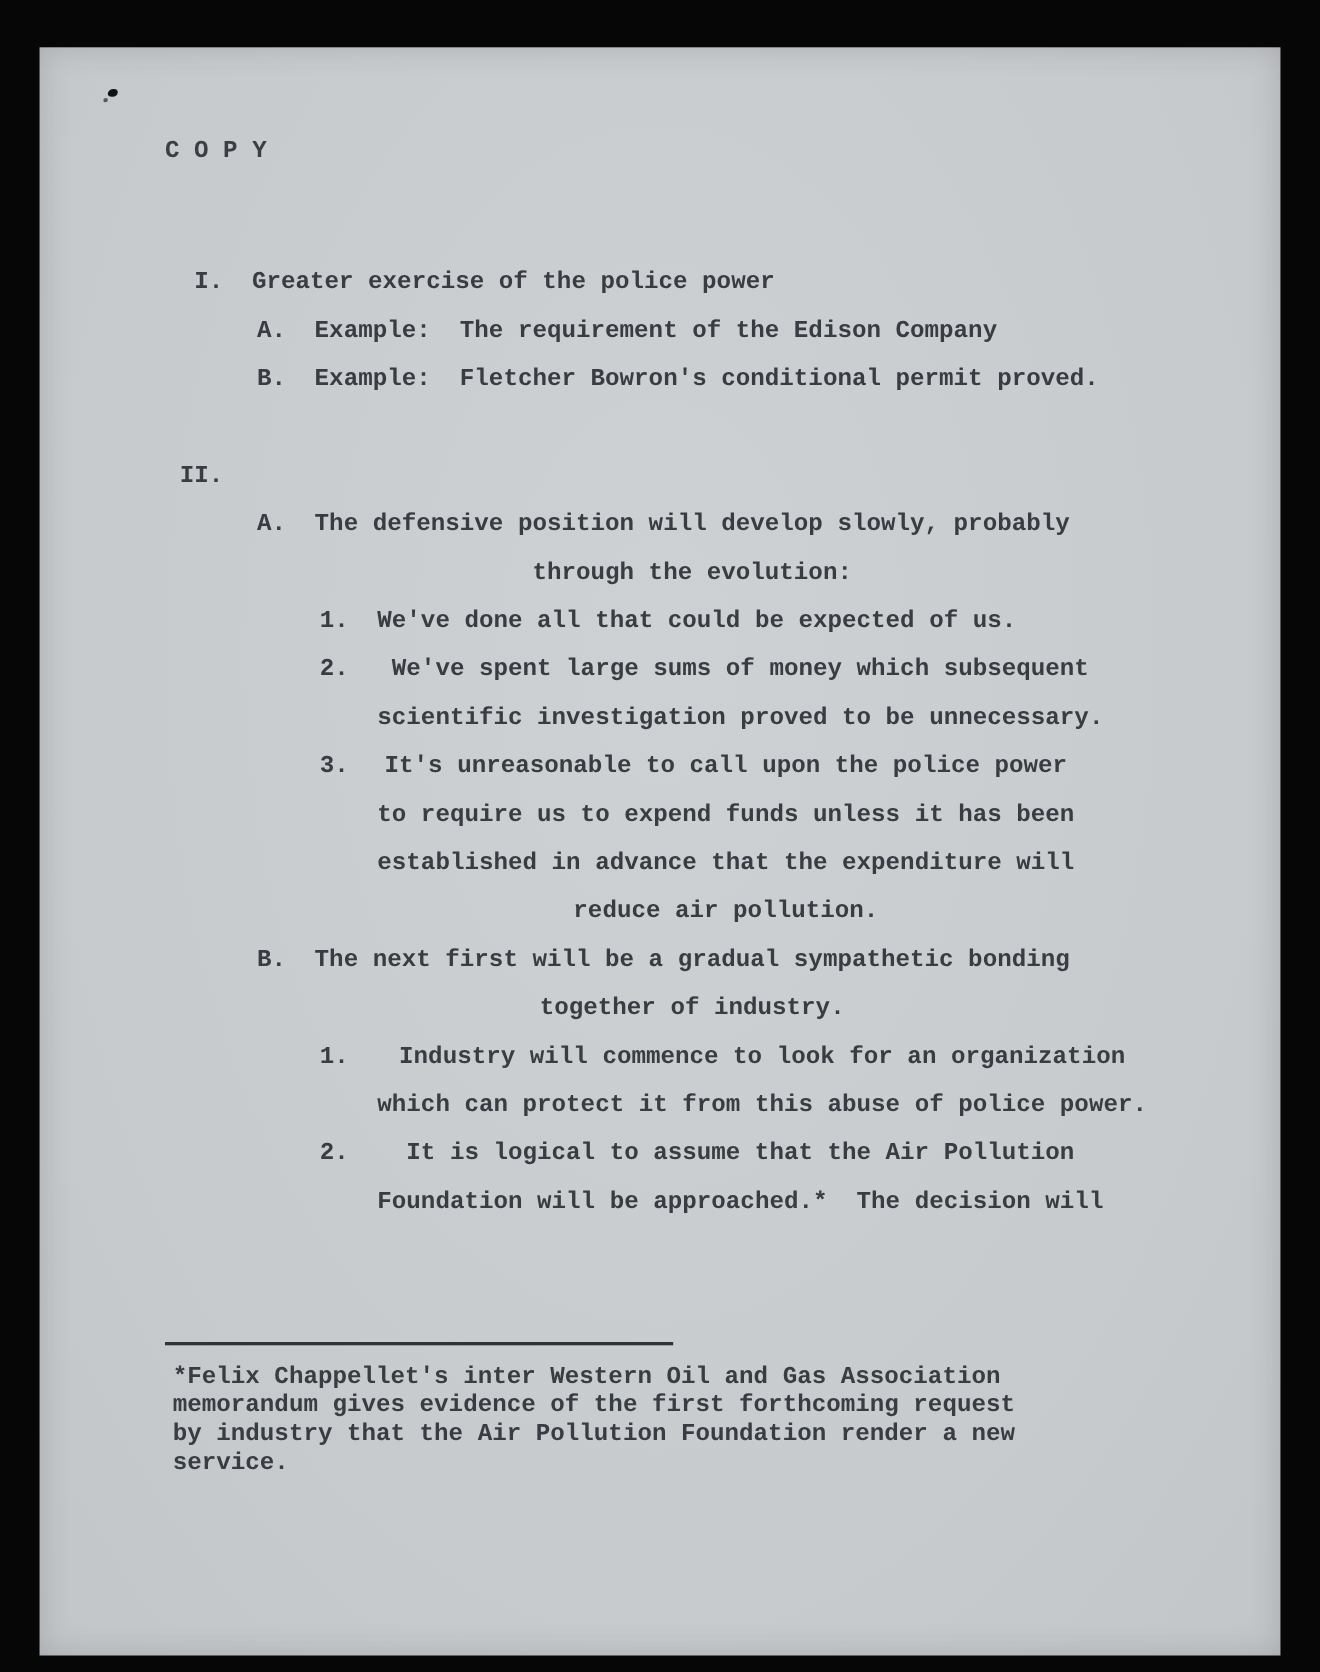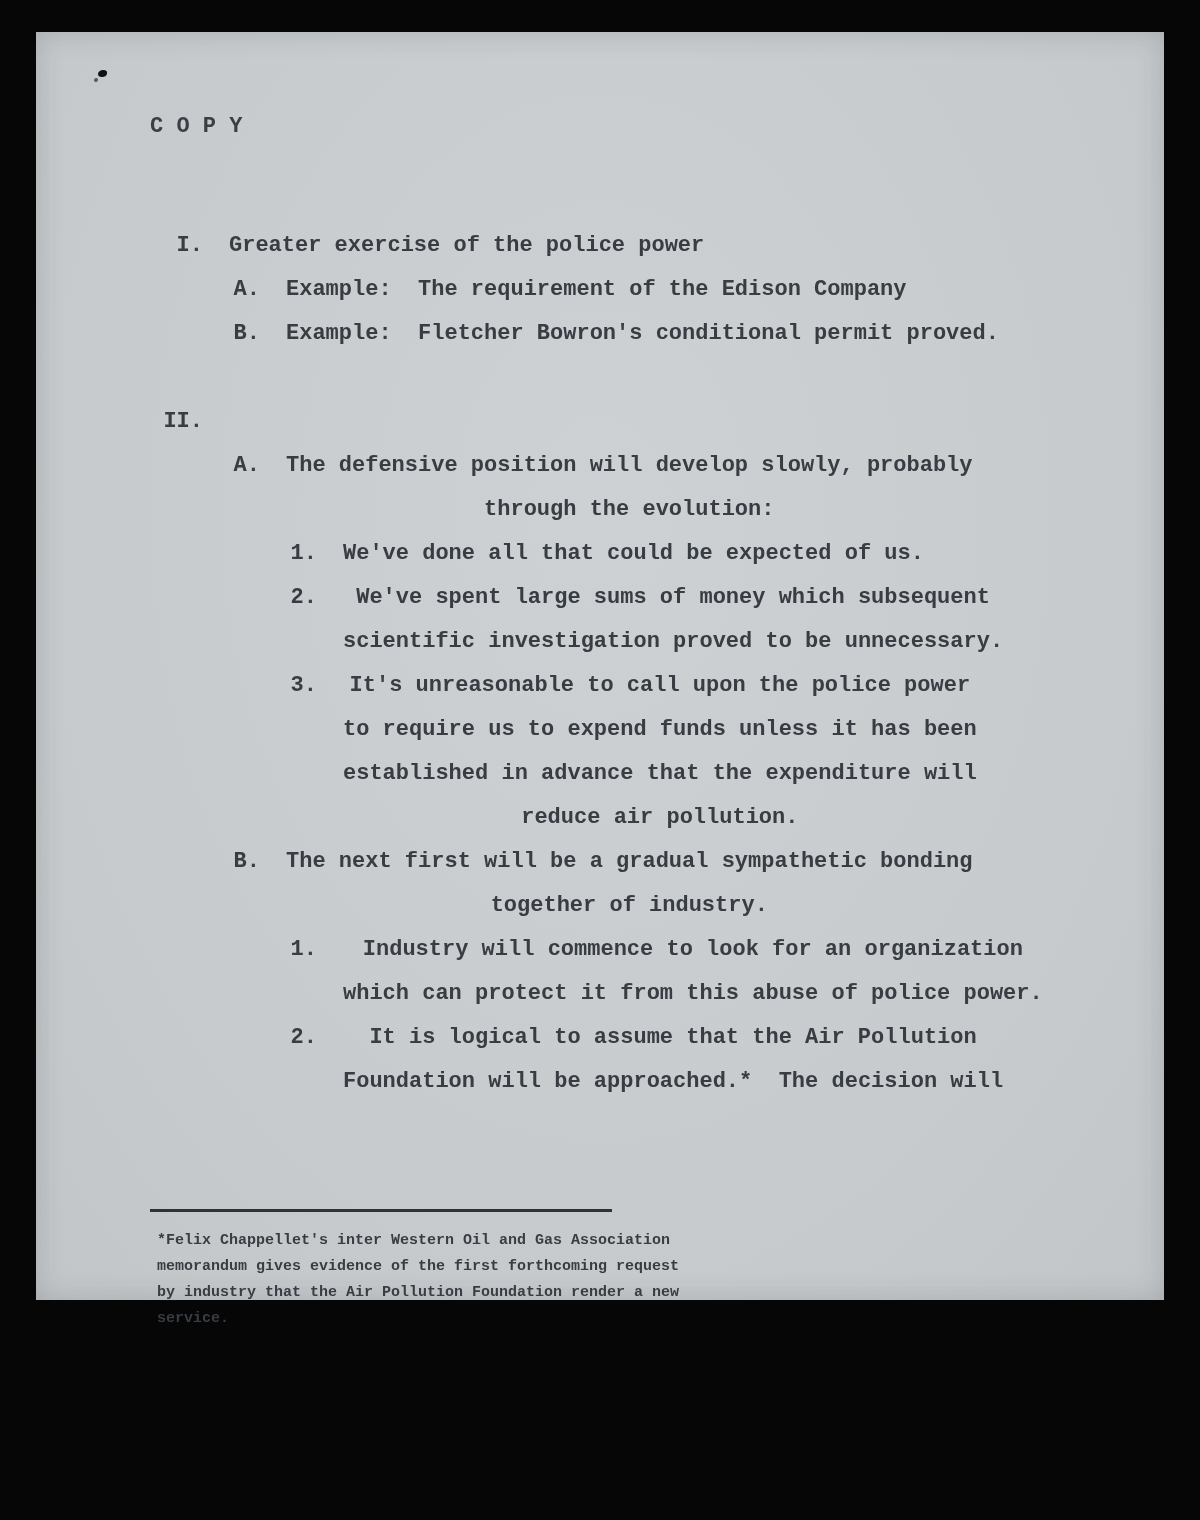--- a/index.html
+++ b/index.html
@@ -5,22 +5,22 @@
   html,body{margin:0;padding:0;}
   body{
     width:1200px;height:1520px;
     background:#060606;
     position:relative;
     font-family:"Liberation Mono","DejaVu Sans Mono",monospace;
     overflow:hidden;
   }
   .paper{
     position:absolute;
-    left:36px;top:32px;
-    width:1128px;height:1268px;
+    left:36px;top:43px;
+    width:1128px;height:1462px;
     background:#c8ccce;
     background:radial-gradient(ellipse at 50% 38%, #cdd1d3 0%, #c8ccce 55%, #c2c6c9 100%);
     box-shadow:inset 0 0 28px rgba(40,45,50,0.18);
   }
   .artifact{
     position:absolute;
     background:#111;
     border-radius:60% 40% 55% 45%;
   }
   .copy-header{
@@ -53,21 +53,21 @@
   .footnote-separator{
     position:absolute;
     left:114px;top:1177px;
     width:462px;height:3px;
     background:#2e3338;
   }
   .footnote{
     position:absolute;
     left:121px;top:1196px;
     color:#383d43;
-    font-size:15px;font-weight:700;
+    font-size:22px;font-weight:700;
     line-height:26px;
     white-space:pre;
   }
 </style>
 </head>
 <body>
 
 <div class="paper">
 
   <div class="artifact" style="left:62px;top:38px;width:9px;height:7px;"></div>

